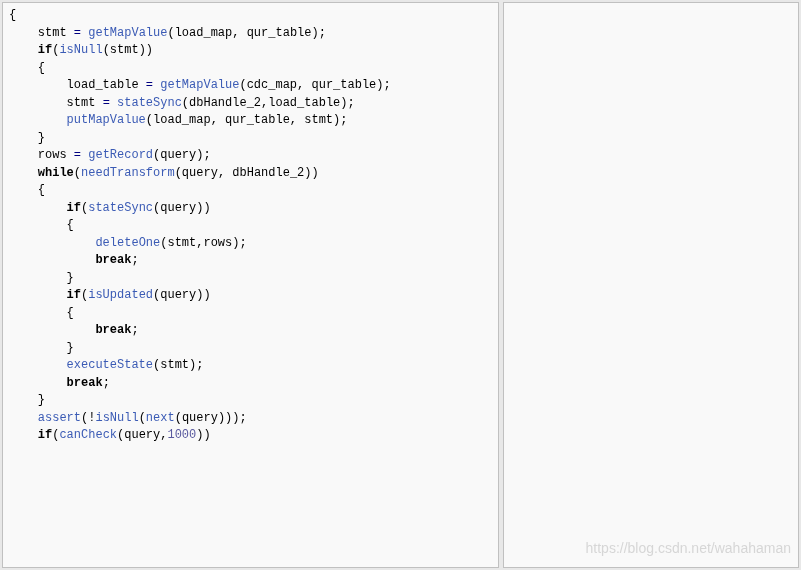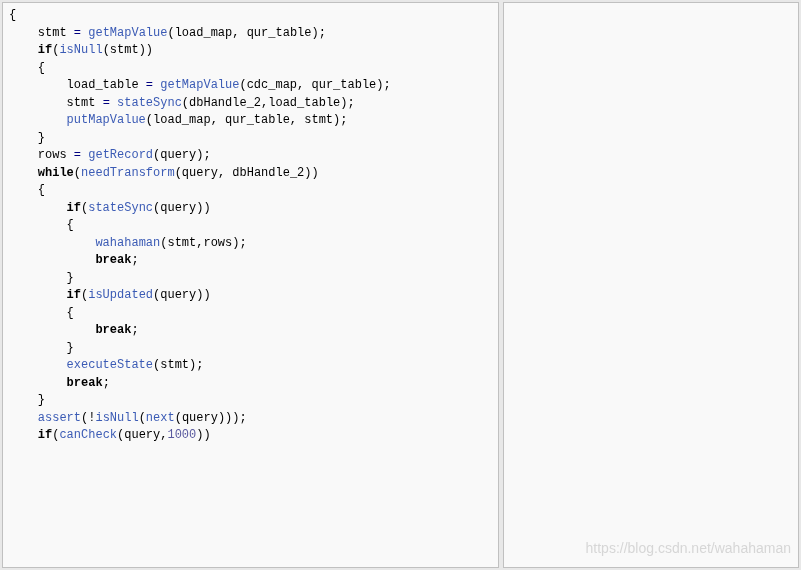--- a/index.html
+++ b/index.html
@@ -73,21 +73,21 @@
         <div class="line">    <span class="punct">{</span></div>
         <div class="line">        <span class="id">load_table</span><span class="punct"> </span><span class="op">=</span><span class="punct"> </span><span class="fn">getMapValue</span><span class="punct">(</span><span class="id">cdc_map</span><span class="punct">, </span><span class="id">qur_table</span><span class="punct">);</span></div>
         <div class="line">        <span class="id">stmt</span><span class="punct"> </span><span class="op">=</span><span class="punct"> </span><span class="fn">stateSync</span><span class="punct">(</span><span class="id">dbHandle_2</span><span class="punct">,</span><span class="id">load_table</span><span class="punct">);</span></div>
         <div class="line">        <span class="fn">putMapValue</span><span class="punct">(</span><span class="id">load_map</span><span class="punct">, </span><span class="id">qur_table</span><span class="punct">, </span><span class="id">stmt</span><span class="punct">);</span></div>
         <div class="line">    <span class="punct">}</span></div>
         <div class="line">    <span class="id">rows</span><span class="punct"> </span><span class="op">=</span><span class="punct"> </span><span class="fn">getRecord</span><span class="punct">(</span><span class="id">query</span><span class="punct">);</span></div>
         <div class="line">    <span class="kw">while</span><span class="punct">(</span><span class="fn">needTransform</span><span class="punct">(</span><span class="id">query</span><span class="punct">, </span><span class="id">dbHandle_2</span><span class="punct">))</span></div>
         <div class="line">    <span class="punct">{</span></div>
         <div class="line">        <span class="kw">if</span><span class="punct">(</span><span class="fn">stateSync</span><span class="punct">(</span><span class="id">query</span><span class="punct">))</span></div>
         <div class="line">        <span class="punct">{</span></div>
-        <div class="line">            <span class="fn">wahahaman</span><span class="punct">(</span><span class="id">stmt</span><span class="punct">,</span><span class="id">rows</span><span class="punct">);</span></div>
+        <div class="line">            <span class="fn">deleteOne</span><span class="punct">(</span><span class="id">stmt</span><span class="punct">,</span><span class="id">rows</span><span class="punct">);</span></div>
         <div class="line">            <span class="kw">break</span><span class="punct">;</span></div>
         <div class="line">        <span class="punct">}</span></div>
         <div class="line">        <span class="kw">if</span><span class="punct">(</span><span class="fn">isUpdated</span><span class="punct">(</span><span class="id">query</span><span class="punct">))</span></div>
         <div class="line">        <span class="punct">{</span></div>
         <div class="line">            <span class="kw">break</span><span class="punct">;</span></div>
         <div class="line">        <span class="punct">}</span></div>
         <div class="line">        <span class="fn">executeState</span><span class="punct">(</span><span class="id">stmt</span><span class="punct">);</span></div>
         <div class="line">        <span class="kw">break</span><span class="punct">;</span></div>
         <div class="line">    <span class="punct">}</span></div>
         <div class="line">    <span class="fn">assert</span><span class="punct">(!</span><span class="fn">isNull</span><span class="punct">(</span><span class="fn">next</span><span class="punct">(</span><span class="id">query</span><span class="punct">)));</span></div>

